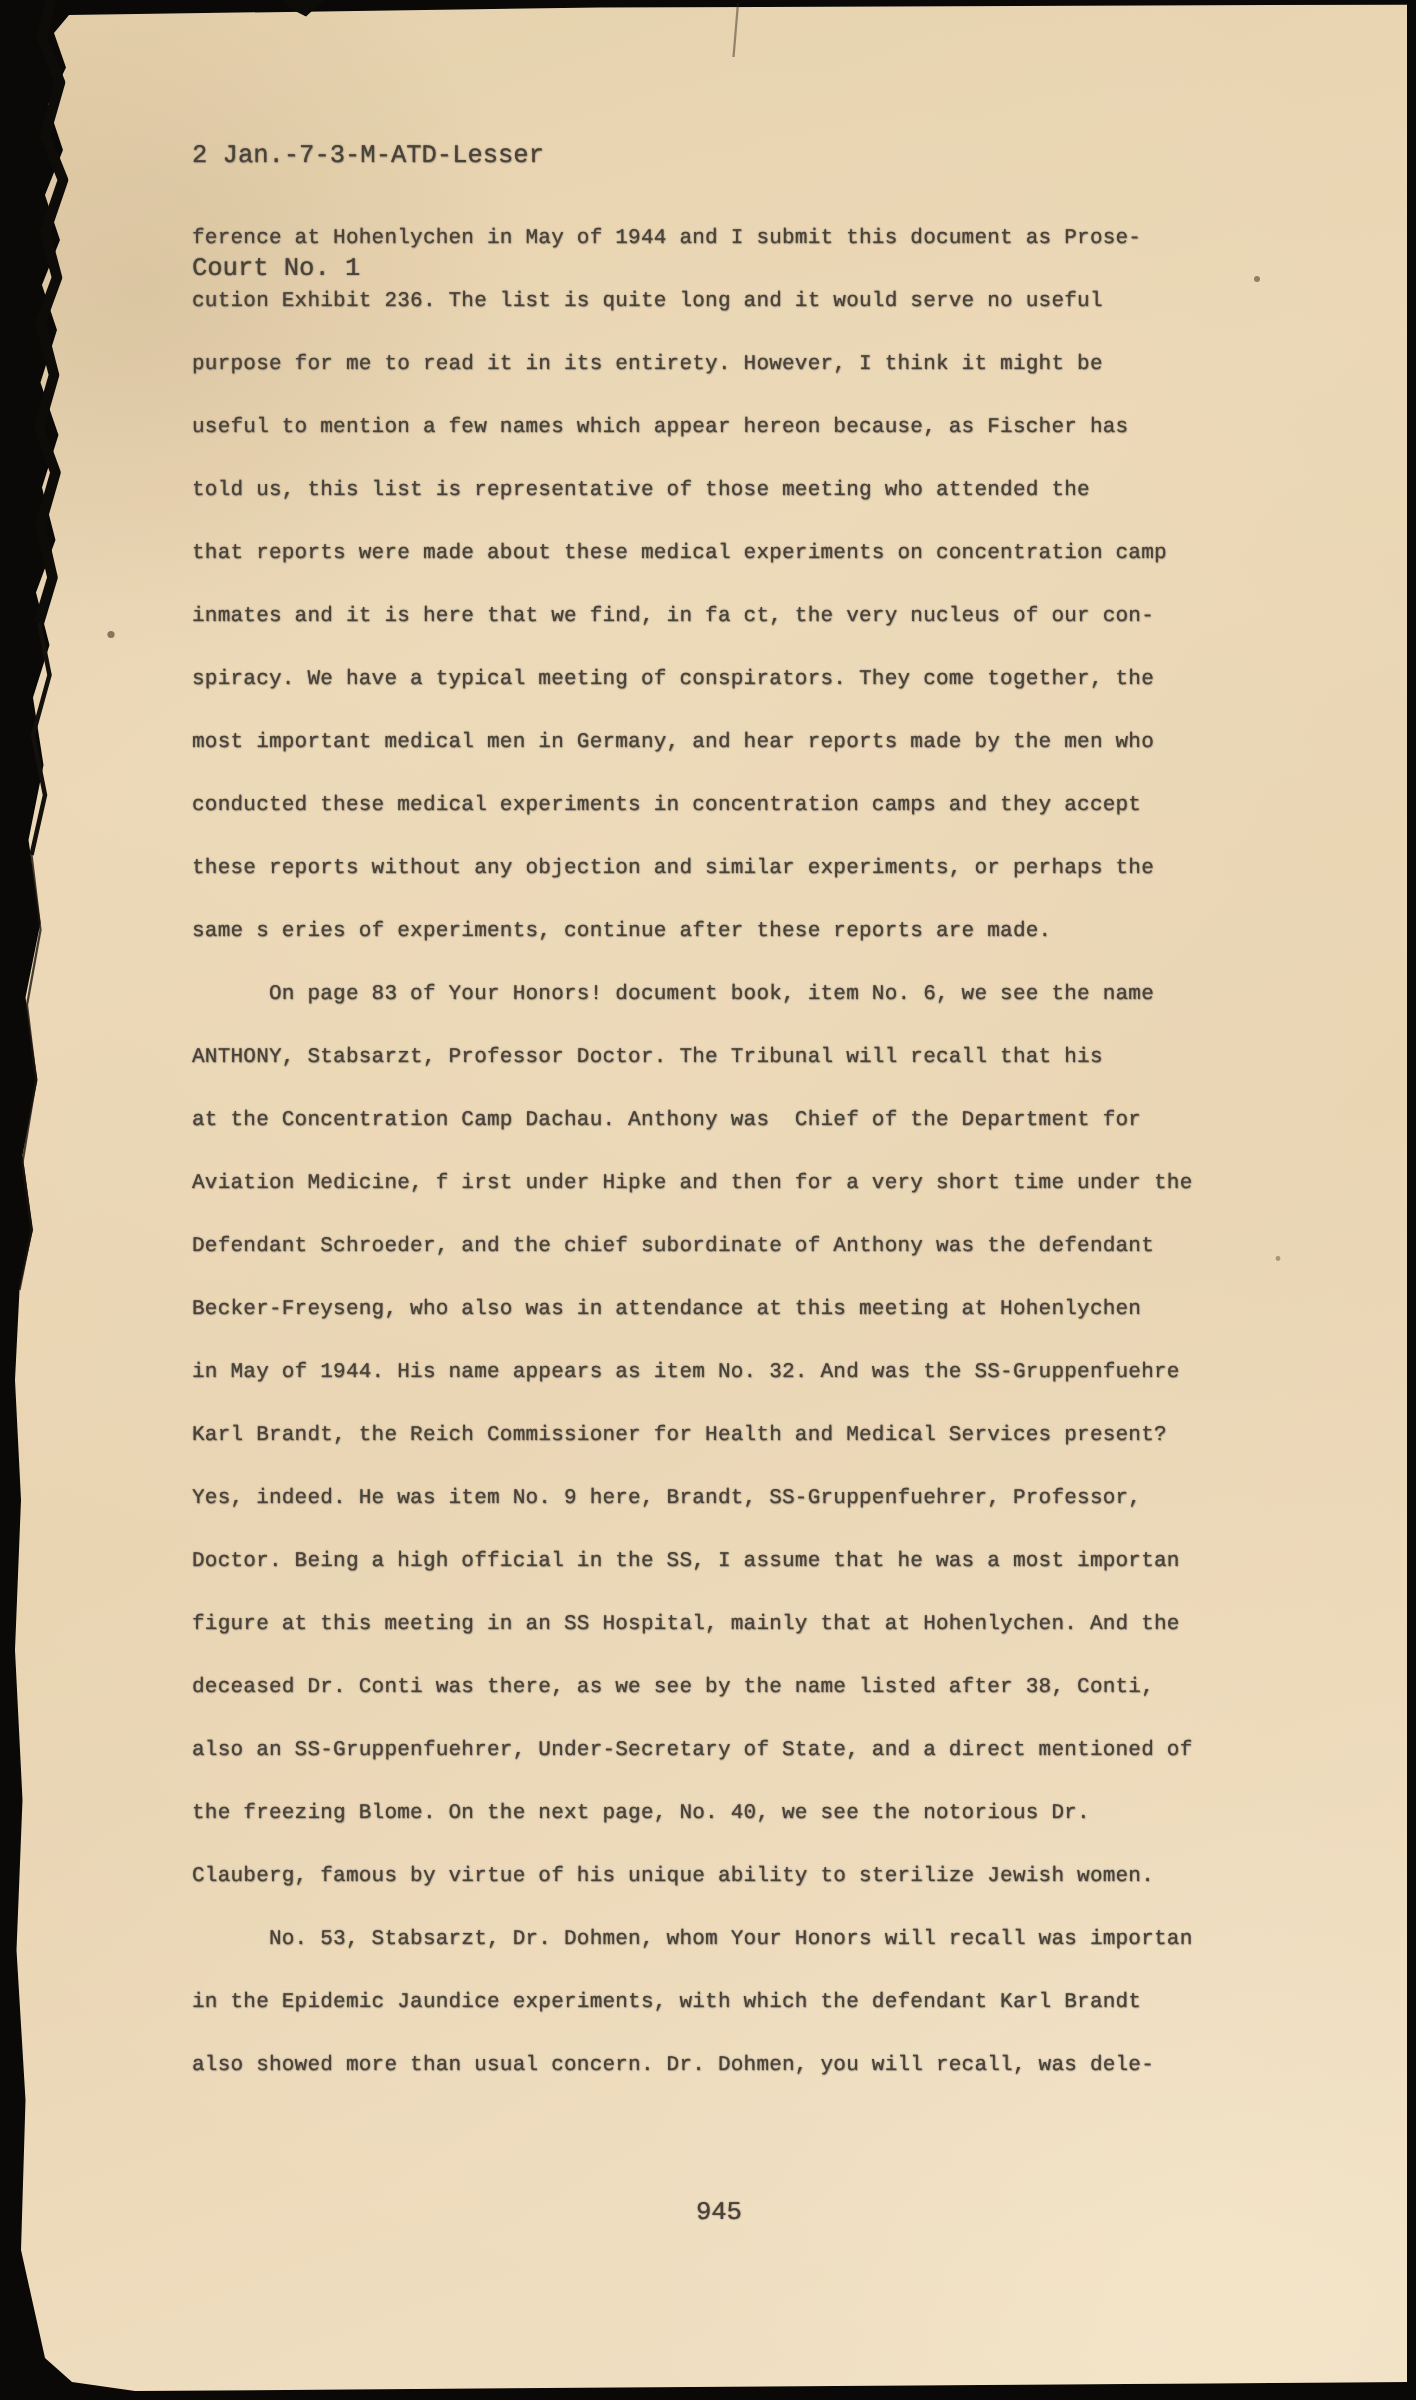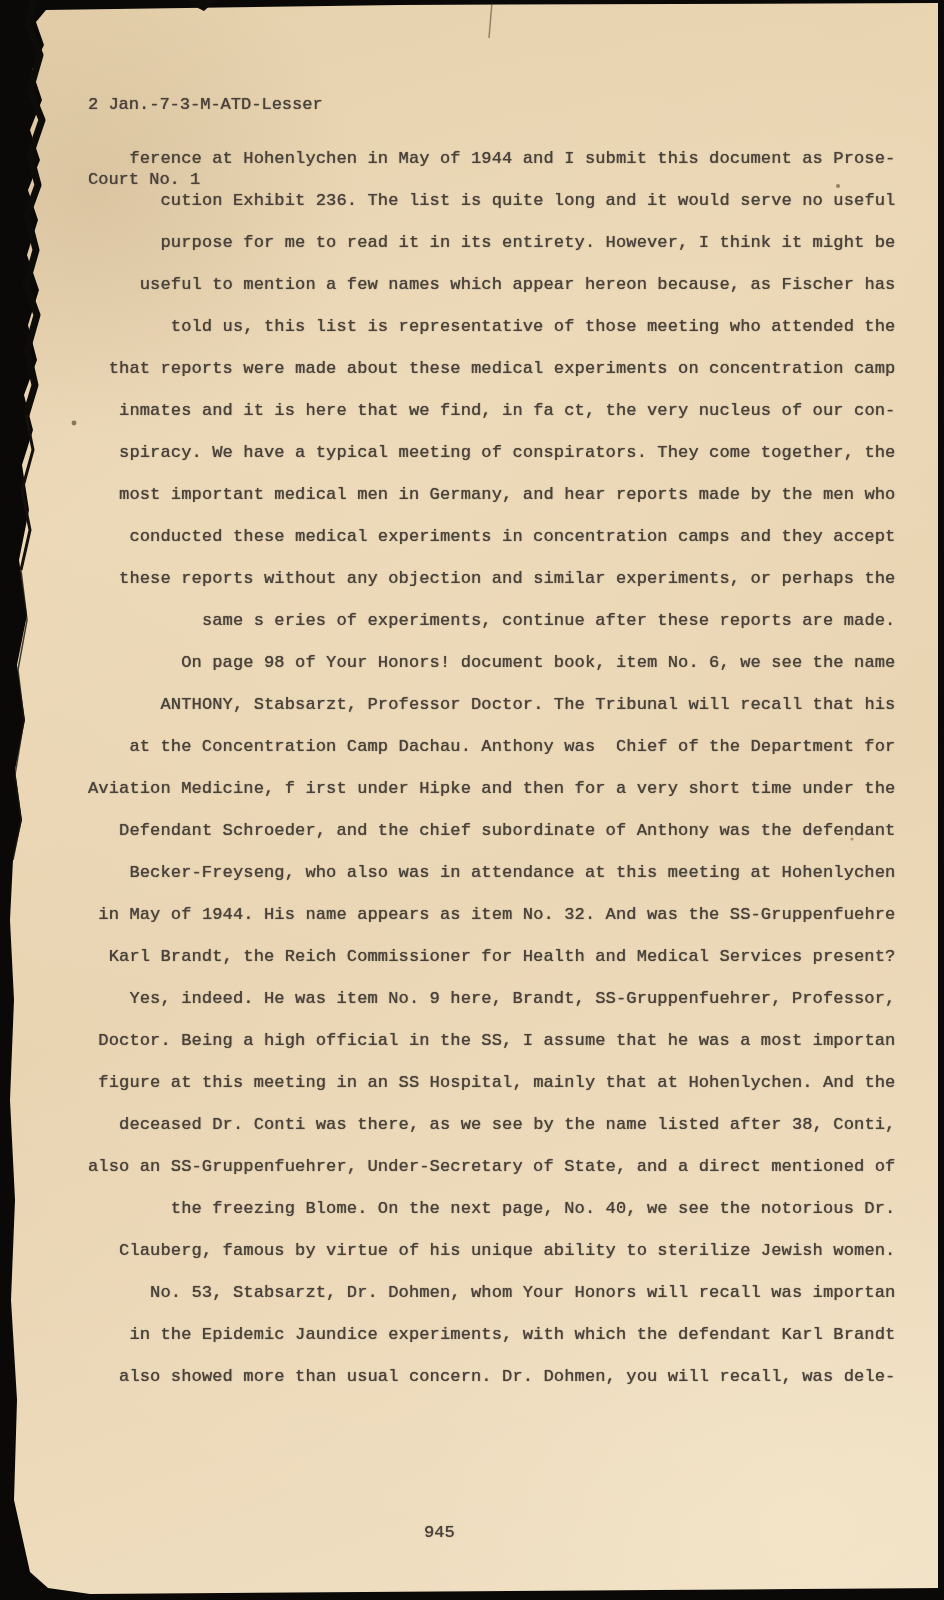--- a/index.html
+++ b/index.html
@@ -21,25 +21,25 @@
       14px 1500px, 17px 1400px, 11px 1300px, 15px 1200px, 10px 1100px,
       14px 1000px, 10px 920px, 13px 860px, 22px 820px, 15px 770px,
       25px 720px, 17px 665px, 27px 615px, 19px 560px, 29px 510px,
       22px 465px, 33px 430px, 24px 395px, 37px 360px, 28px 325px,
       39px 290px, 27px 255px, 38px 220px, 28px 190px, 40px 160px,
       30px 130px, 42px 100px, 32px 70px, 44px 45px, 36px 22px
     );
   }
   .tears { position:absolute; inset:0; pointer-events:none; }
   .txt { position:absolute; color:#49423a;
-         text-shadow:0 0 1px rgba(73,66,58,0.85), 0.4px 0.4px 0.7px rgba(73,66,58,0.35); }
+         text-shadow:0 0 1px rgba(73,66,58,0.85), 0.4px 0.4px 0.7px rgba(73,66,58,0.35);margin-left:40px; }
   .header-block { left:88px; top:42px; font-size:17px; line-height:25px; white-space:pre; }
-  .body-block   { left:88px; top:138px; font-size:17px; line-height:42px; letter-spacing:0.15px;text-align:right; }
+  .body-block   { left:88px; top:138px; font-size:14px; line-height:42px; letter-spacing:0.15px; }
   .tl { white-space:pre; height:42px; }
-  .page-number  { left:424px; top:1523px; font-size:17px; }
+  .page-number  { left:424px; top:1466px; font-size:17px; }
 </style>
 </head>
 <body>
 
 <div class="stage">
   <div class="paper"></div>
 
   <svg class="tears" width="944" height="1600" viewBox="0 0 944 1600">
     <path d="M34 0 L28 25 L40 55 L30 90 L42 120 L30 155 L38 185 L27 215 L36 250 L26 285 L37 315 L27 350 L35 385 L26 415" stroke="#0e0c09" stroke-width="7" fill="none" stroke-linejoin="round"></path>
     <path d="M26 415 L33 450 L22 490 L30 530 L21 570" stroke="#14100c" stroke-width="3" fill="none"></path>
@@ -62,21 +62,21 @@
     <div class="tl">purpose for me to read it in its entirety. However, I think it might be</div>
     <div class="tl">useful to mention a few names which appear hereon because, as Fischer has</div>
     <div class="tl">told us, this list is representative of those meeting who attended the</div>
     <div class="tl">that reports were made about these medical experiments on concentration camp</div>
     <div class="tl">inmates and it is here that we find, in fa ct, the very nucleus of our con-</div>
     <div class="tl">spiracy. We have a typical meeting of conspirators. They come together, the</div>
     <div class="tl">most important medical men in Germany, and hear reports made by the men who</div>
     <div class="tl">conducted these medical experiments in concentration camps and they accept</div>
     <div class="tl">these reports without any objection and similar experiments, or perhaps the</div>
     <div class="tl">same s eries of experiments, continue after these reports are made.</div>
-    <div class="tl">      On page 98 of Your Honors! document book, item No. 6, we see the name</div>
+    <div class="tl">      On page 83 of Your Honors! document book, item No. 6, we see the name</div>
     <div class="tl">ANTHONY, Stabsarzt, Professor Doctor. The Tribunal will recall that his</div>
     <div class="tl">at the Concentration Camp Dachau. Anthony was  Chief of the Department for</div>
     <div class="tl">Aviation Medicine, f irst under Hipke and then for a very short time under the</div>
     <div class="tl">Defendant Schroeder, and the chief subordinate of Anthony was the defendant</div>
     <div class="tl">Becker-Freyseng, who also was in attendance at this meeting at Hohenlychen</div>
     <div class="tl">in May of 1944. His name appears as item No. 32. And was the SS-Gruppenfuehre</div>
     <div class="tl">Karl Brandt, the Reich Commissioner for Health and Medical Services present?</div>
     <div class="tl">Yes, indeed. He was item No. 9 here, Brandt, SS-Gruppenfuehrer, Professor,</div>
     <div class="tl">Doctor. Being a high official in the SS, I assume that he was a most importan</div>
     <div class="tl">figure at this meeting in an SS Hospital, mainly that at Hohenlychen. And the</div>

